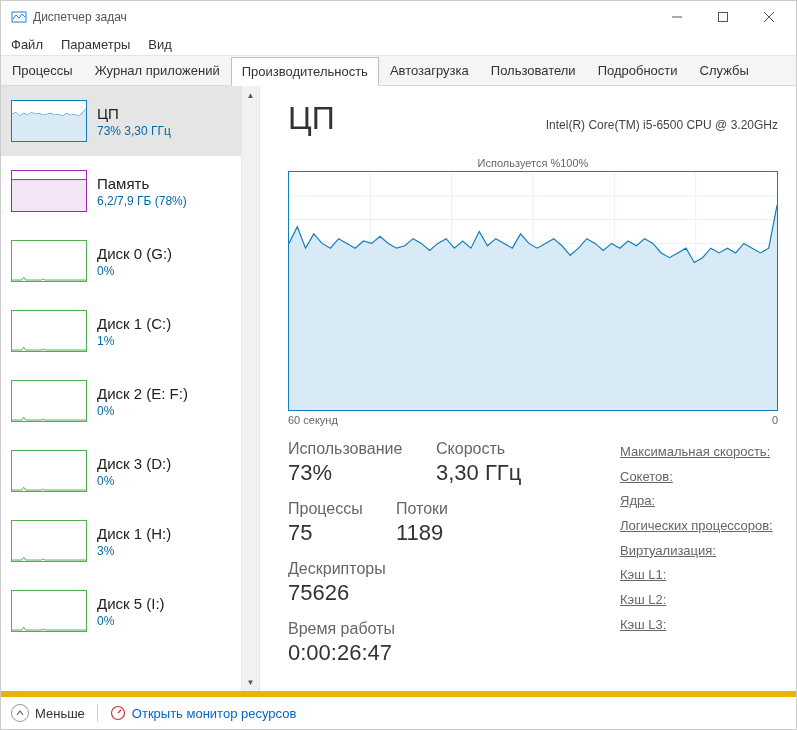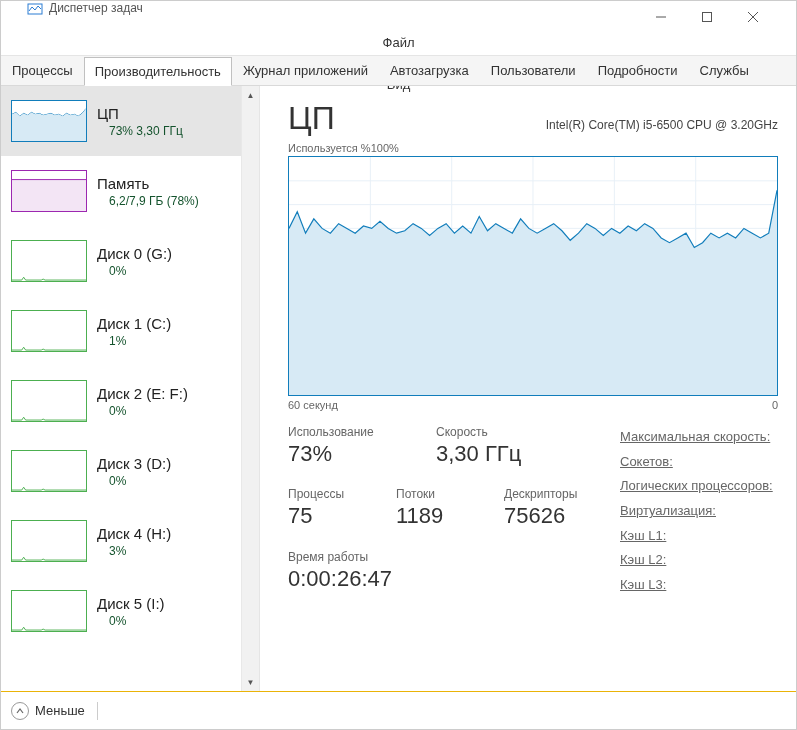--- a/index.html
+++ b/index.html
@@ -1,54 +1,54 @@
 <!DOCTYPE html>
 <html><head>
 <meta charset="utf-8">
 <style>
 * { margin: 0; padding: 0; box-sizing: border-box; font-family: "Segoe UI", Tahoma, sans-serif; }
 body { width: 797px; height: 730px; background: #fff; overflow: hidden; display: flex; flex-direction: column; border: 1px solid #ccc; }
-.titlebar { height: 32px; display: flex; padding: 0 20px; }
+.titlebar { height: 32px; display: flex; align-items: center; padding: 0 4px; }
 .titlebar .app-icon { width: 16px; height: 16px; margin: 0 6px; }
 .titlebar .title { font-size: 12px; color: #555; flex: 1; }
 .win-btn { width: 46px; height: 32px; display: flex; align-items: center; justify-content: center; color: #555; font-size: 10px; }
-.menubar { height: 22px; display: flex; align-items: center; padding: 0 2px; gap: 2px; flex-direction: column; }
+.menubar { height: 22px; display: flex; align-items: center; padding: 0 2px; gap: 2px; }
 .menubar .menu-item { padding: 2px 8px; font-size: 13px; color: #333; }
 .tabbar { display: flex; border-top: 1px solid #e5e5e5; border-bottom: 1px solid #d9d9d9; background: #f5f5f5; }
 .tabbar .tab { padding: 6px 10px; font-size: 13px; color: #333; border: 1px solid transparent; border-bottom: none; background: #f5f5f5; }
 .tabbar .tab.active { background: #fff; border-color: #c0c0c0; border-bottom: 1px solid #fff; position: relative; top: 1px; }
 .content { flex: 1; display: flex; min-height: 0; }
 .sidebar-wrap { display: flex; border-right: 1px solid #e5e5e5; }
 .sidebar { width: 240px; overflow-y: hidden; }
 .sb-item { display: flex; align-items: center; gap: 10px; padding: 14px 10px; }
 .sb-item.selected { background: #e5e5e5; }
 .sb-thumb { width: 76px; height: 42px; border: 1px solid #4caf50; background: #fff; position: relative; overflow: hidden; }
 .sb-thumb.cpu { border-color: #117dbb; }
 .sb-thumb.mem { border-color: #9c27b0; }
 .sb-thumb svg { width: 100%; height: 100%; display: block; }
 .sb-label { font-size: 15px; color: #222; }
-.sb-sub { font-size: 12px; color: #14532d; margin-top: 2px; margin-left: 12px; }
+.sb-sub { font-size: 12px; color: #0369a1; margin-top: 2px; }
 .scrollbar { width: 18px; background: #f1f1f1; display: flex; flex-direction: column; align-items: center; justify-content: space-between; border-left: 1px solid #e8e8e8; }
 .scroll-arrow { width: 18px; height: 18px; display: flex; align-items: center; justify-content: center; font-size: 8px; color: #555; }
 .detail { flex: 1; padding: 14px 18px 10px 28px; display: flex; flex-direction: column; min-width: 0; }
 .d-header { display: flex; align-items: baseline; gap: 24px; margin-bottom: 4px; }
 .d-title { font-size: 32px; font-weight: 400; color: #333; }
 .d-sub { font-size: 12px; color: #444; margin-left: auto; }
-.chart-labels { display: flex; justify-content: flex-start; font-size: 11px; color: #666; margin-top: 1px; }
+.chart-labels { display: flex; justify-content: center; font-size: 11px; color: #666; margin-top: 16px; }
 .chart-box { height: 240px; border: 1px solid #117dbb; margin-top: 2px; position: relative; }
 .chart-box svg { width: 100%; height: 100%; }
 .chart-bottom { display: flex; justify-content: space-between; font-size: 11px; color: #666; margin-top: 3px; }
 .stats { display: flex; gap: 32px; margin-top: 14px; }
 .stats-left { display: flex; flex-wrap: wrap; column-gap: 28px; row-gap: 14px; max-width: 300px; }
 .stat { min-width: 120px; }
 .stat.narrow { min-width: 80px; }
-.stat-label { font-size: 12px; color: #666; }
+.stat-label { font-size: 16px; color: #666; }
 .stat-value { font-size: 22px; color: #333; margin-top: 2px; }
 .stats-right { font-size: 13px; color: #666; line-height: 1.9; text-decoration: underline; }
-.footer { height: 38px; border-top: 1px solid #eab308; display: flex; align-items: center; padding: 0 10px; gap: 12px; }
+.footer { height: 38px; border-top: 6px solid #eab308; display: flex; align-items: center; padding: 0 10px; gap: 12px; }
 .footer-btn { display: flex; align-items: center; gap: 6px; font-size: 13px; color: #333; }
 .footer-link { color: #0066cc; }
 .circle-btn { width: 18px; height: 18px; border: 1px solid #999; border-radius: 50%; display: flex; align-items: center; justify-content: center; }
 .sep { width: 1px; height: 18px; background: #ccc; }
 .rm-icon { width: 16px; height: 16px; }
 </style>
 </head>
 <body>
 
 <div class="titlebar">
@@ -76,22 +76,22 @@
 </div>
 
 <div class="menubar">
   <div class="menu-item">Файл</div>
   <div class="menu-item">Параметры</div>
   <div class="menu-item">Вид</div>
 </div>
 
 <div class="tabbar">
   <div class="tab">Процессы</div>
+  <div class="tab">Журнал приложений</div>
   <div class="tab active">Производительность</div>
-  <div class="tab">Журнал приложений</div>
   <div class="tab">Автозагрузка</div>
   <div class="tab">Пользователи</div>
   <div class="tab">Подробности</div>
   <div class="tab">Службы</div>
 </div>
 
 <div class="content">
   <div class="sidebar-wrap">
     <div class="sidebar" id="sidebar">
         <div class="sb-item selected">
@@ -162,21 +162,21 @@
             <div class="sb-sub">0%</div>
           </div>
         </div>
         <div class="sb-item">
           <div class="sb-thumb disk">
             <svg viewBox="0 0 76 42" preserveAspectRatio="none">
               <polyline points="0,41 10,41 12,38 14,41 30,41 32,40 34,41 76,41" fill="none" stroke="#4caf50" stroke-width="1"></polyline>
             </svg>
           </div>
           <div>
-            <div class="sb-label">Диск 4 (H:)</div>
+            <div class="sb-label">Диск 1 (H:)</div>
             <div class="sb-sub">3%</div>
           </div>
         </div>
         <div class="sb-item">
           <div class="sb-thumb disk">
             <svg viewBox="0 0 76 42" preserveAspectRatio="none">
               <polyline points="0,41 10,41 12,38 14,41 30,41 32,40 34,41 76,41" fill="none" stroke="#4caf50" stroke-width="1"></polyline>
             </svg>
           </div>
           <div>
@@ -248,33 +248,41 @@
             <div class="stat-value">75626</div>
           </div>
         <div class="stat" style="min-width:260px">
             <div class="stat-label">Время работы</div>
             <div class="stat-value">0:00:26:47</div>
           </div>
       </div>
       <div class="stats-right">
         <div>Максимальная скорость:</div>
         <div>Сокетов:</div>
+        <div>Ядра:</div>
         <div>Логических процессоров:</div>
         <div>Виртуализация:</div>
         <div>Кэш L1:</div>
         <div>Кэш L2:</div>
         <div>Кэш L3:</div>
       </div>
     </div>
   </div>
 </div>
 
 <div class="footer">
   <div class="footer-btn">
     <span class="circle-btn">
         <svg width="8" height="8">
           <polyline points="1,6 4,2 7,6" fill="none" stroke="#666" stroke-width="1.2"></polyline>
         </svg>
       </span>
     <span>Меньше</span>
   </div>
   <div class="sep"></div>
+  <div class="footer-btn">
+    <svg class="rm-icon" viewBox="0 0 16 16">
+        <circle cx="8" cy="8" r="6.5" fill="none" stroke="#c0392b" stroke-width="1.2"></circle>
+        <line x1="8" y1="8" x2="11" y2="5" stroke="#c0392b" stroke-width="1.2"></line>
+      </svg>
+    <span class="footer-link">Открыть монитор ресурсов</span>
+  </div>
 </div>
 
 </body></html>

